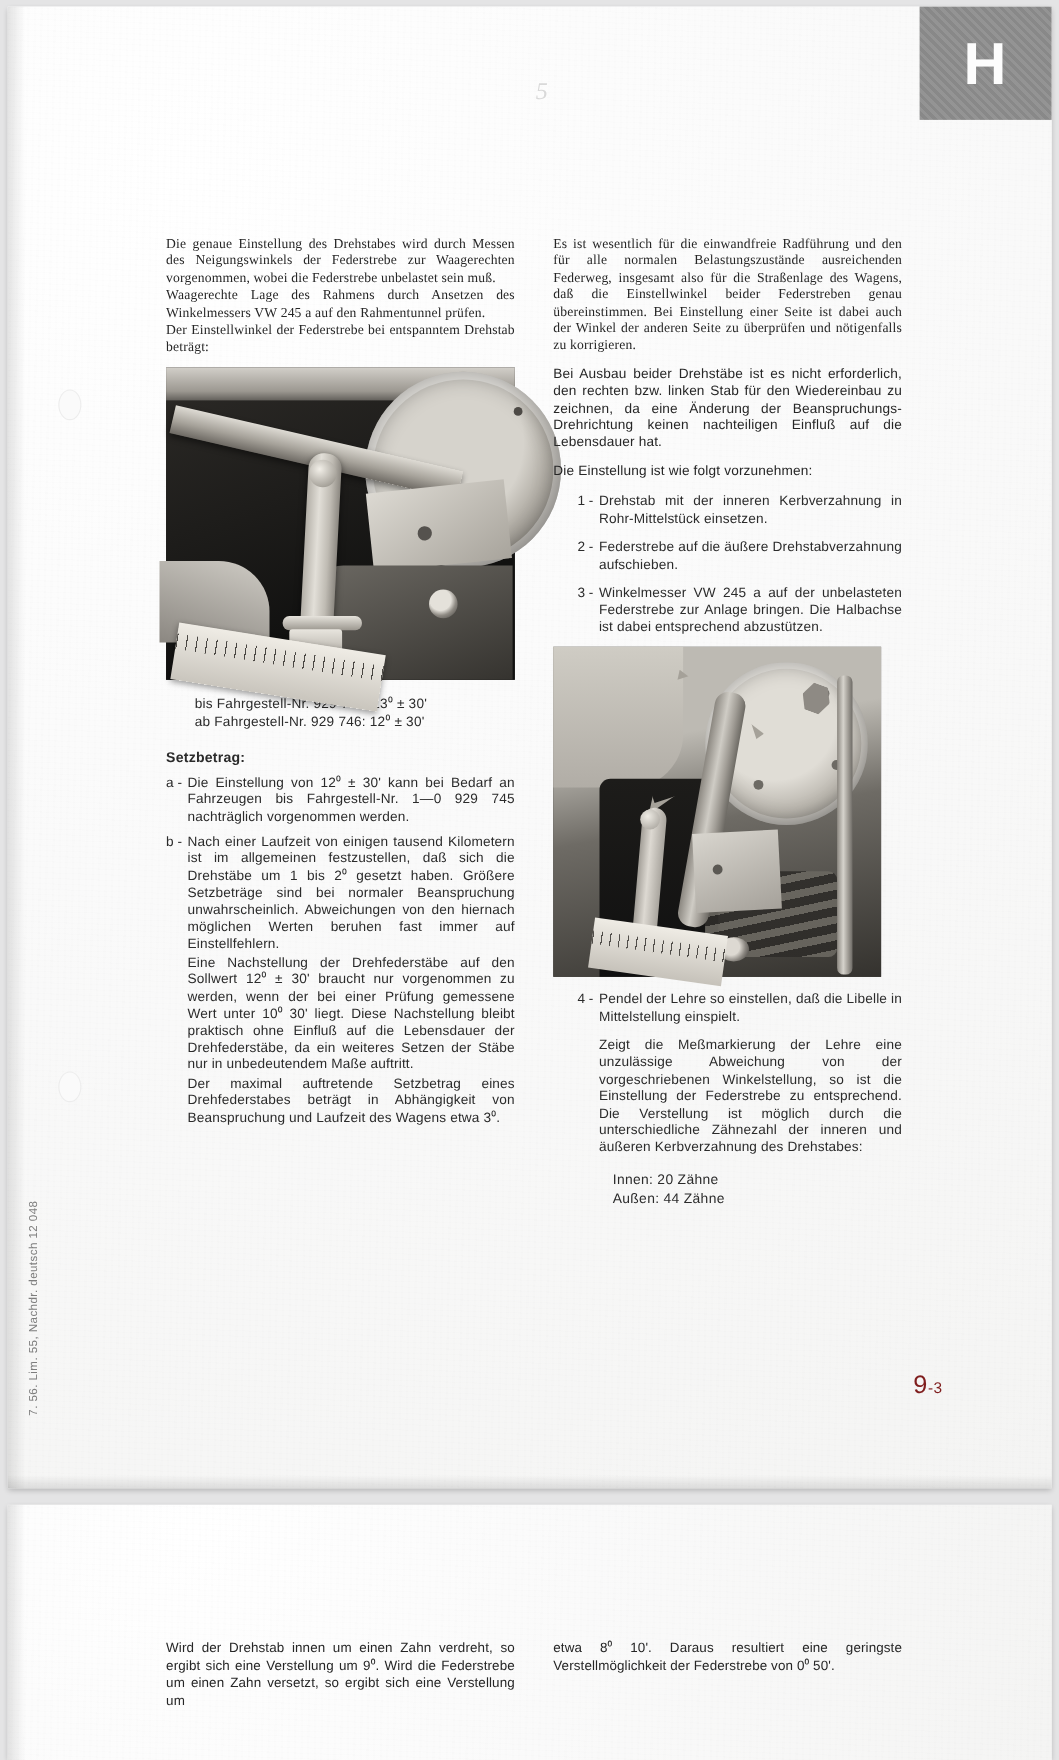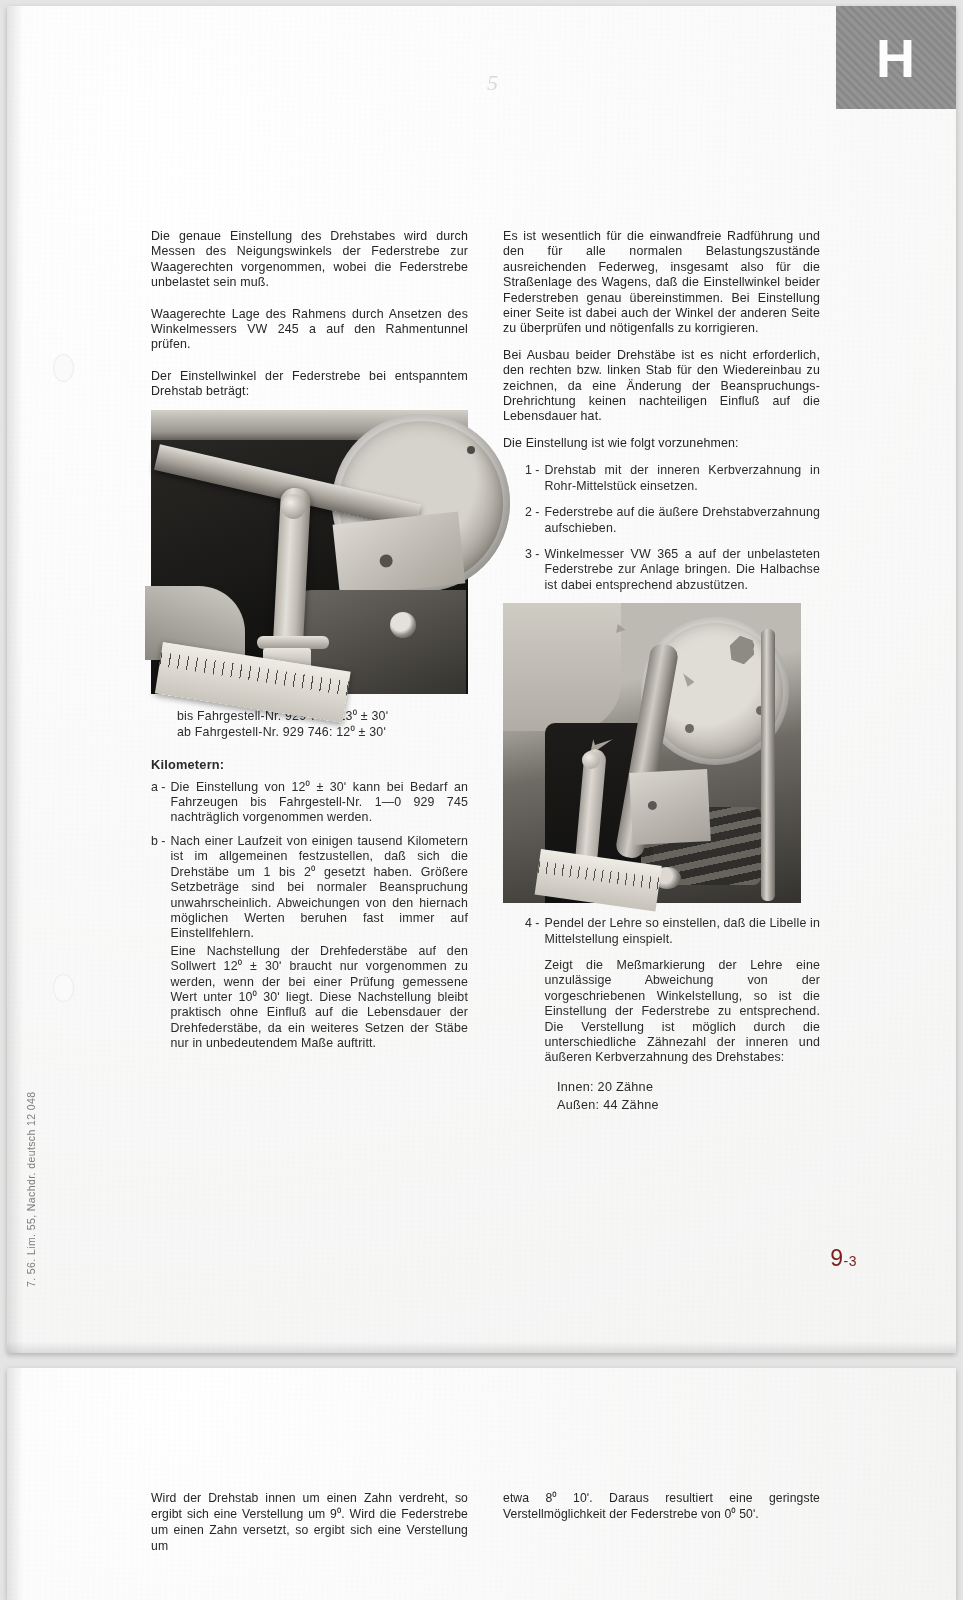--- a/index.html
+++ b/index.html
@@ -74,21 +74,21 @@
   .col.right{left:503px;}
 
   p.t{
     margin:0 0 0 0;
     font-size:12.4px;line-height:15.4px;
     text-align:justify;text-justify:inter-word;
     letter-spacing:.15px;
     color:#262626;
   }
   p.t.gap{margin-top:11px;}
-  p.t.nogap{margin-top:16px;}
+  p.t.nogap{margin-top:1px;font-family:Liberation Serif, serif;}
 
   .spec{margin-top:14px;padding-left:26px;}
   .spec div{font-size:12.4px;line-height:16.5px;letter-spacing:.2px;}
   .anm-head{margin-top:16px;font-size:12.8px;font-weight:bold;letter-spacing:.2px;}
 
   .li{display:flex;margin-top:8px;}
   .li .mk{flex:0 0 auto;font-size:12.4px;line-height:15.4px;padding-right:5px;white-space:nowrap;}
   .li .bd{flex:1 1 auto;font-size:12.4px;line-height:15.4px;text-align:justify;letter-spacing:.15px;}
   .li.tight{margin-top:2px;}
 
@@ -238,57 +238,61 @@
       <div class="ph1-scale">
         <div class="ph1-ticks"></div>
       </div>
     </div>
 
     <div class="spec">
       <div>bis Fahrgestell-Nr. 929 745: 13⁰ ± 30ʹ</div>
       <div>ab Fahrgestell-Nr. 929 746: 12⁰ ± 30ʹ</div>
     </div>
 
-    <div class="anm-head">Kilometern:</div>
+    <div class="anm-head">Setzbetrag:</div>
 
     <div class="li">
       <div class="mk">a -</div>
       <div class="bd">Die Einstellung von 12⁰ ± 30ʹ kann bei Bedarf an Fahrzeugen bis Fahrgestell-Nr. 1—0 929 745 nachträglich vorgenommen werden.</div>
     </div>
 
     <div class="li">
       <div class="mk">b -</div>
       <div class="bd">Nach einer Laufzeit von einigen tausend Kilometern ist im allgemeinen festzustellen, daß sich die Drehstäbe um 1 bis 2⁰ gesetzt haben. Größere Setzbeträge sind bei normaler Beanspruchung unwahrscheinlich. Abweichungen von den hiernach möglichen Werten beruhen fast immer auf Einstellfehlern.</div>
     </div>
 
     <div class="li tight">
       <div class="mk" style="visibility:hidden">b -</div>
       <div class="bd">Eine Nachstellung der Drehfederstäbe auf den Sollwert 12⁰ ± 30ʹ braucht nur vorgenommen zu werden, wenn der bei einer Prüfung gemessene Wert unter 10⁰ 30ʹ liegt. Diese Nachstellung bleibt praktisch ohne Einfluß auf die Lebensdauer der Drehfederstäbe, da ein weiteres Setzen der Stäbe nur in unbedeutendem Maße auftritt.</div>
     </div>
 
+    <div class="li tight">
+      <div class="mk" style="visibility:hidden">b -</div>
+      <div class="bd">Der maximal auftretende Setzbetrag eines Drehfederstabes beträgt in Abhängigkeit von Beanspruchung und Laufzeit des Wagens etwa 3⁰.</div>
+    </div>
   </div>
 
   <div class="col right">
 
     <p class="t nogap">Es ist wesentlich für die einwandfreie Radführung und den für alle normalen Belastungszustände ausreichenden Federweg, insgesamt also für die Straßenlage des Wagens, daß die Einstellwinkel beider Federstreben genau übereinstimmen. Bei Einstellung einer Seite ist dabei auch der Winkel der anderen Seite zu überprüfen und nötigenfalls zu korrigieren.</p>
     <p class="t gap">Bei Ausbau beider Drehstäbe ist es nicht erforderlich, den rechten bzw. linken Stab für den Wiedereinbau zu zeichnen, da eine Änderung der Beanspruchungs-Drehrichtung keinen nachteiligen Einfluß auf die Lebensdauer hat.</p>
     <p class="t gap">Die Einstellung ist wie folgt vorzunehmen:</p>
 
     <div class="steps">
       <div class="step">
         <div class="mk">1 -</div>
         <div class="bd">Drehstab mit der inneren Kerbverzahnung in Rohr-Mittelstück einsetzen.</div>
       </div>
       <div class="step">
         <div class="mk">2 -</div>
         <div class="bd">Federstrebe auf die äußere Drehstabverzahnung aufschieben.</div>
       </div>
       <div class="step">
         <div class="mk">3 -</div>
-        <div class="bd">Winkelmesser VW 365 a auf der unbelasteten Federstrebe zur Anlage bringen. Die Halbachse ist dabei entsprechend abzustützen.</div>
+        <div class="bd">Winkelmesser VW 245 a auf der unbelasteten Federstrebe zur Anlage bringen. Die Halbachse ist dabei entsprechend abzustützen.</div>
       </div>
     </div>
 
     <div class="photo2">
       <div class="ph2-bg"></div>
       <div class="ph2-wall"></div>
       <div class="ph2-darkbody"></div>
       <div class="ph2-spring"></div>
       <div class="ph2-drum">
         <div class="hole" style="left:18%;top:22%;"></div>

